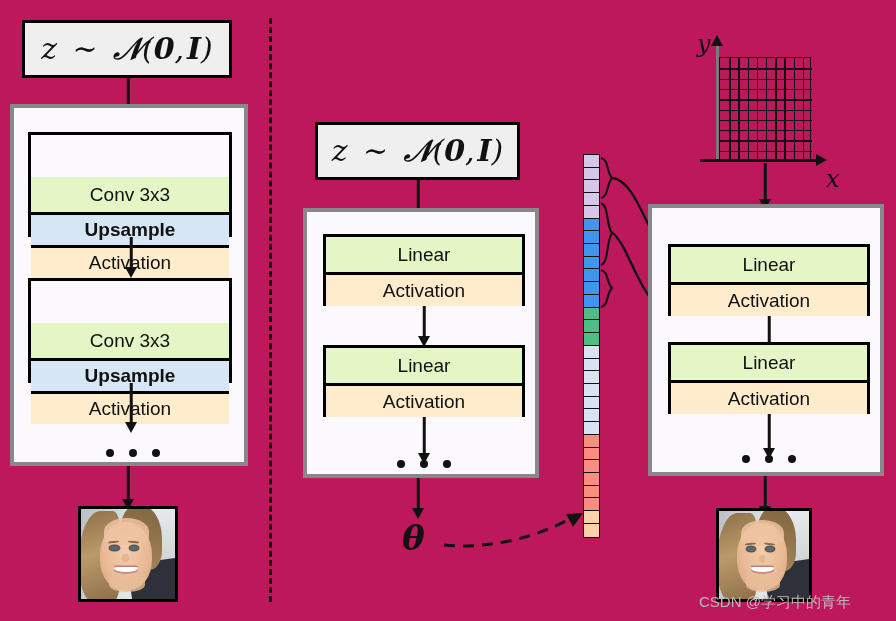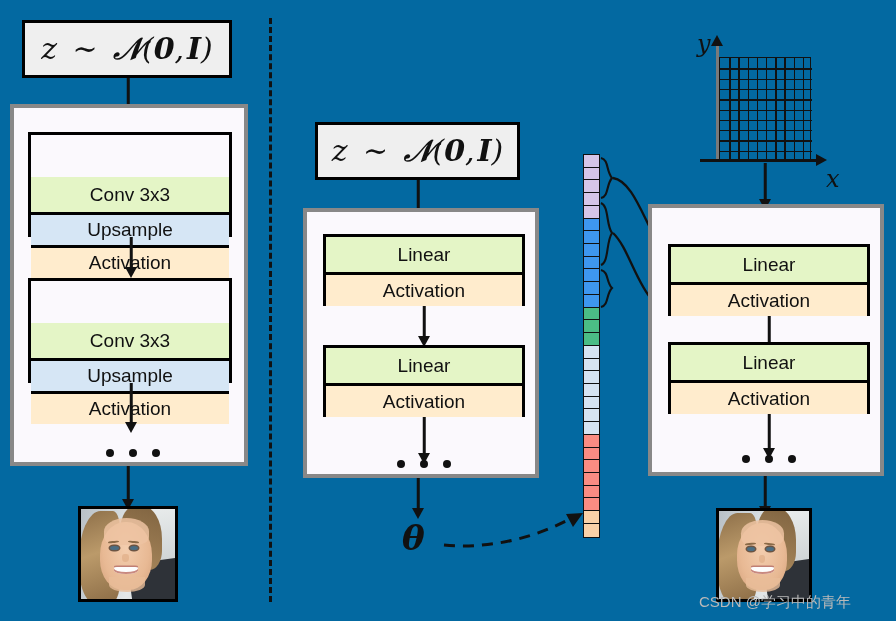--- a/index.html
+++ b/index.html
@@ -1,17 +1,17 @@
 <!DOCTYPE html>
 <html><head>
 <meta charset="utf-8">
 <style>
   html,body{margin:0;padding:0;background:#ffffff;}
   body{width:896px;height:621px;overflow:hidden;font-family:"Liberation Sans",sans-serif;}
-  #stage{position:relative;width:896px;height:621px;background:#0369a1;}
+  #stage{position:relative;width:896px;height:621px;background:#be185d;}
 
   .abs{position:absolute;}
 
   
   .zbox{
     background:#efefef;border:3px solid #000;box-sizing:border-box;
     display:flex;align-items:center;justify-content:center;
     font-family:"DejaVu Serif","Liberation Serif",serif;
     font-style:italic;font-size:30px;color:#111;letter-spacing:0px;
   }
@@ -25,21 +25,21 @@
   
   .stack{border:3px solid #000;box-sizing:border-box;}
   .row{
     box-sizing:border-box;
     display:flex;align-items:center;justify-content:center;
     font-family:"Liberation Sans",sans-serif;
     font-size:19px;color:#111;
   }
   .row.sep{border-top:3px solid #000;}
   .c-conv{background:#e4f5c6;margin-top:42px;}
-  .c-up{background:#d6e6f5;}
+  .c-up{background:#d6e6f5;font-weight:bold;}
   .c-act{background:#ffeccd;}
   .c-lin{background:#e4f5c6;}
 
   
   .arrow{position:absolute;}
   .arrow .shaft{position:absolute;left:50%;top:0;transform:translateX(-50%);
     width:2.5px;background:#111;}
   .arrow .head{position:absolute;left:50%;transform:translateX(-50%);
     width:0;height:0;border-left:6.5px solid transparent;border-right:6.5px solid transparent;
     border-top:11px solid #111;}

